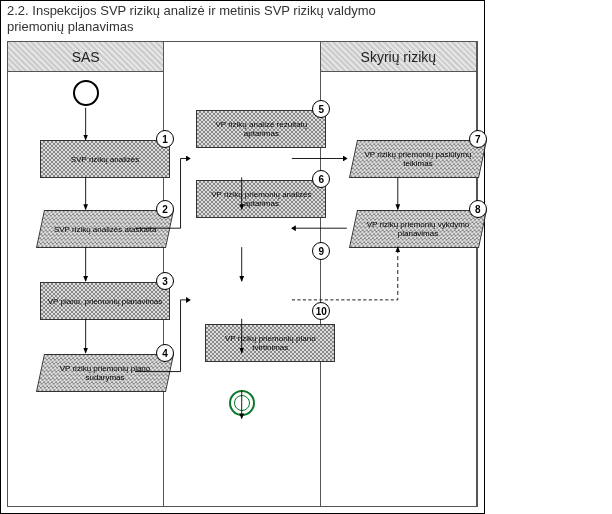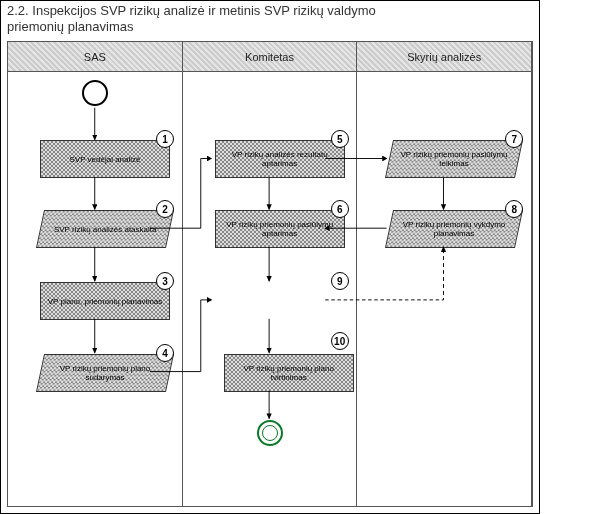--- a/index.html
+++ b/index.html
@@ -3,21 +3,21 @@
 <meta charset="utf-8">
 <style>
   * { box-sizing: border-box; }
   body {
     margin: 0;
     font-family: Arial, sans-serif;
     background: #fff;
     width: 612px;
   }
   .container {
-    width: 540px;
+    width: 485px;
     height: 514px;
     position: relative;
     border: 1px solid #000;
   }
   .title {
     position: absolute;
     left: 6px;
     top: 2px;
     font-size: 13px;
     line-height: 16px;
@@ -40,21 +40,21 @@
     position: relative;
   }
   .lane:last-child { border-right: none; }
   .lane-header {
     height: 30px;
     background: repeating-linear-gradient(45deg, #ccc, #ccc 2px, #e5e5e5 2px, #e5e5e5 4px);
     border-bottom: 1px solid #555;
     display: flex;
     align-items: center;
     justify-content: center;
-    font-size: 11px;
+    font-size: 14px;
     color: #222;
   }
   .lane-body {
     position: relative;
     height: calc(100% - 30px);
   }
   .start-circle, .end-circle {
     position: absolute;
     width: 26px;
     height: 26px;
@@ -121,21 +121,21 @@
   <div class="title">2.2. Inspekcijos SVP rizikų analizė ir metinis SVP rizikų valdymo priemonių planavimas</div>
 
   <div class="lanes">
 
     <div class="lane">
       <div class="lane-header">SAS</div>
       <div class="lane-body">
         <div class="start-circle" style="top:8px;"></div>
 
         <div class="node" style="top:68px; left:32px;">
-          <span>SVP vedėjai analizė</span>
+          <span>SVP rizikų analizės</span>
         </div>
         <div class="badge" style="top:58px; left:148px;">1</div>
 
         <div class="node para" style="top:138px; left:32px;">
           <span>SVP rizikų analizės ataskaita</span>
         </div>
         <div class="badge" style="top:128px; left:148px;">2</div>
 
         <div class="node" style="top:210px; left:32px;">
           <span>VP plano, priemonių planavimas</span>
@@ -143,46 +143,45 @@
         <div class="badge" style="top:200px; left:148px;">3</div>
 
         <div class="node para" style="top:282px; left:32px;">
           <span>VP rizikų priemonių plano sudarymas</span>
         </div>
         <div class="badge" style="top:272px; left:148px;">4</div>
       </div>
     </div>
 
     <div class="lane">
-      <div class="lane-header">Komitetas</div>
       <div class="lane-body">
 
         <div class="node" style="top:68px; left:32px;">
-          <span>VP rizikų analizės rezultatų aptarimas</span>
+          <span>VP rizikų analizė rezultatų aptarimas</span>
         </div>
         <div class="badge" style="top:58px; left:148px;">5</div>
 
         <div class="node" style="top:138px; left:32px;">
-          <span>VP rizikų priemonių pasiūlymų aptarimas</span>
+          <span>VP rizikų priemonių analizės aptarimas</span>
         </div>
         <div class="badge" style="top:128px; left:148px;">6</div>
 
         <div class="badge" style="top:200px; left:148px;">9</div>
 
         <div class="node" style="top:282px; left:41px;">
           <span>VP rizikų priemonių plano tvirtinimas</span>
         </div>
         <div class="badge" style="top:260px; left:148px;">10</div>
 
         <div class="end-circle" style="top:348px;"></div>
       </div>
     </div>
 
     <div class="lane">
-      <div class="lane-header">Skyrių analizės</div>
+      <div class="lane-header">Skyrių rizikų</div>
       <div class="lane-body">
 
         <div class="node para" style="top:68px; left:32px;">
           <span>VP rizikų priemonių pasiūlymų teikimas</span>
         </div>
         <div class="badge" style="top:58px; left:148px;">7</div>
 
         <div class="node para" style="top:138px; left:32px;">
           <span>VP rizikų priemonių vykdymo planavimas</span>
         </div>

